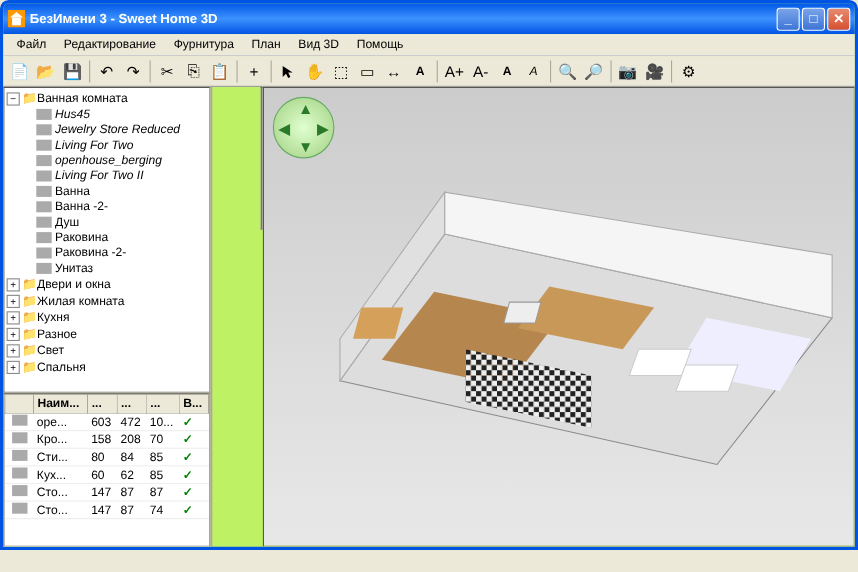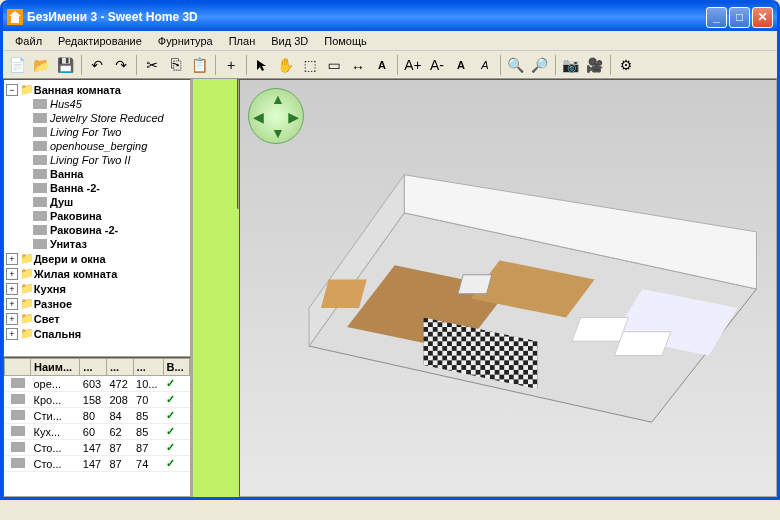--- a/index.html
+++ b/index.html
@@ -16,21 +16,21 @@
 .menu-item { padding: 2px 8px; cursor: pointer; }
 .toolbar { background: #ece9d8; height: 28px; display: flex; align-items: center; padding: 2px 4px; border-bottom: 1px solid #999; gap: 2px; }
 .tool-btn { width: 22px; height: 22px; border: 1px solid transparent; display: flex; align-items: center; justify-content: center; cursor: pointer; font-size: 14px; }
 .tool-sep { width: 1px; height: 20px; background: #aca899; margin: 0 2px; }
 .content { flex: 1; display: flex; overflow: hidden; }
 .left-panel { width: 190px; display: flex; flex-direction: column; border-right: 2px solid #aca899; }
 .tree-panel { flex: 1; background: white; border: 1px inset #aca899; overflow-y: auto; padding: 2px; }
 .tree-node { display: flex; align-items: center; padding: 1px 0; cursor: pointer; white-space: nowrap; }
 .tree-expand { width: 12px; height: 12px; border: 1px solid #888; display: inline-flex; align-items: center; justify-content: center; font-size: 9px; margin-right: 2px; background: white; color: black; }
 .tree-label { font-style: italic; }
-.tree-label.noitalic { font-style: normal; font-weight: bold; }
+.tree-label.noitalic { font-style: normal; }
 .tree-child { padding-left: 24px; }
 .table-panel { height: 140px; background: white; border: 1px inset #aca899; overflow: auto; }
 .furniture-table { width: 100%; border-collapse: collapse; font-size: 10px; }
 .furniture-table th { background: #ece9d8; border: 1px solid #aca899; padding: 2px 3px; text-align: left; font-weight: bold; position: sticky; top: 0; }
 .furniture-table td { border-bottom: 1px solid #eee; padding: 1px 3px; }
 .furniture-table td.icon-cell { width: 18px; }
 .check { color: green; font-weight: bold; }
 .right-panel { flex: 1; display: flex; flex-direction: row; padding-left: 44px; }
 .plan-view { height: 130px; background: white; border: 1px inset #aca899; position: relative; overflow: hidden; }
 .ruler-h { position: absolute; top: 0; left: 18px; right: 0; height: 18px; background: repeating-linear-gradient(90deg, #fff 0, #fff 39px, #888 39px, #888 40px); border-bottom: 1px solid #888; font-size: 9px; }

